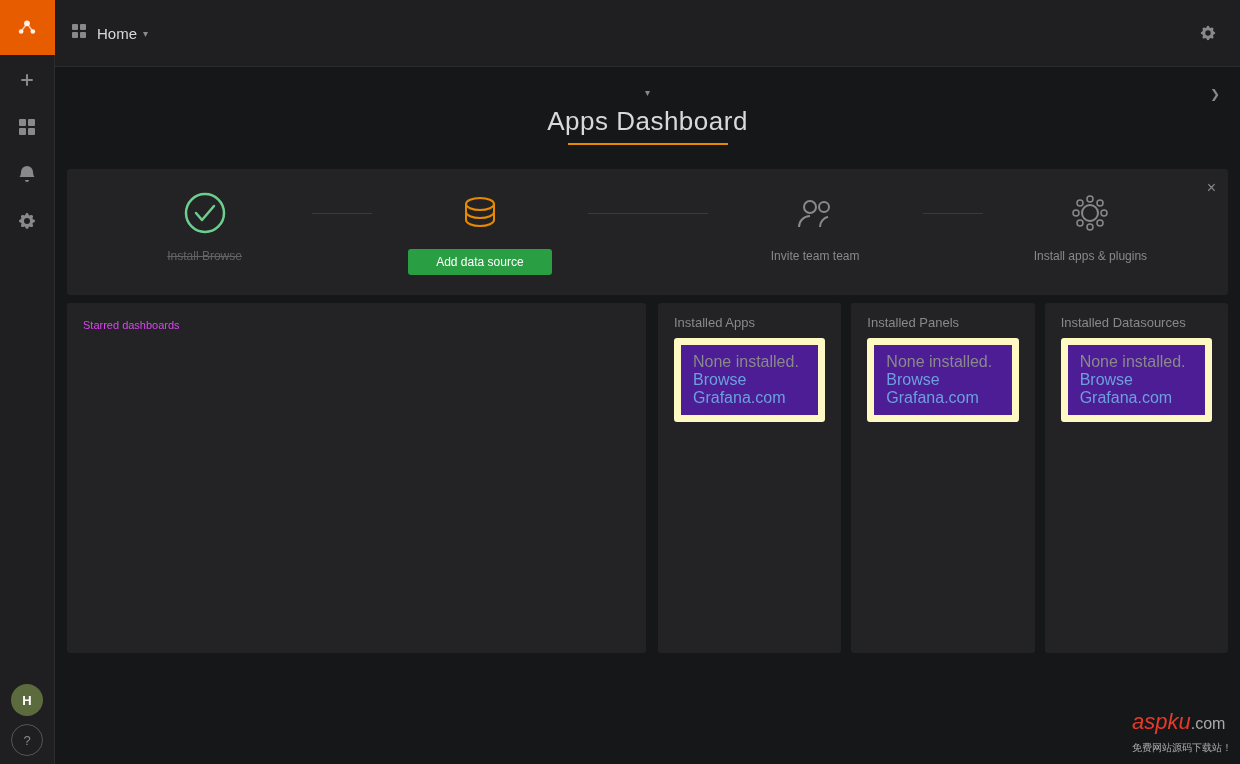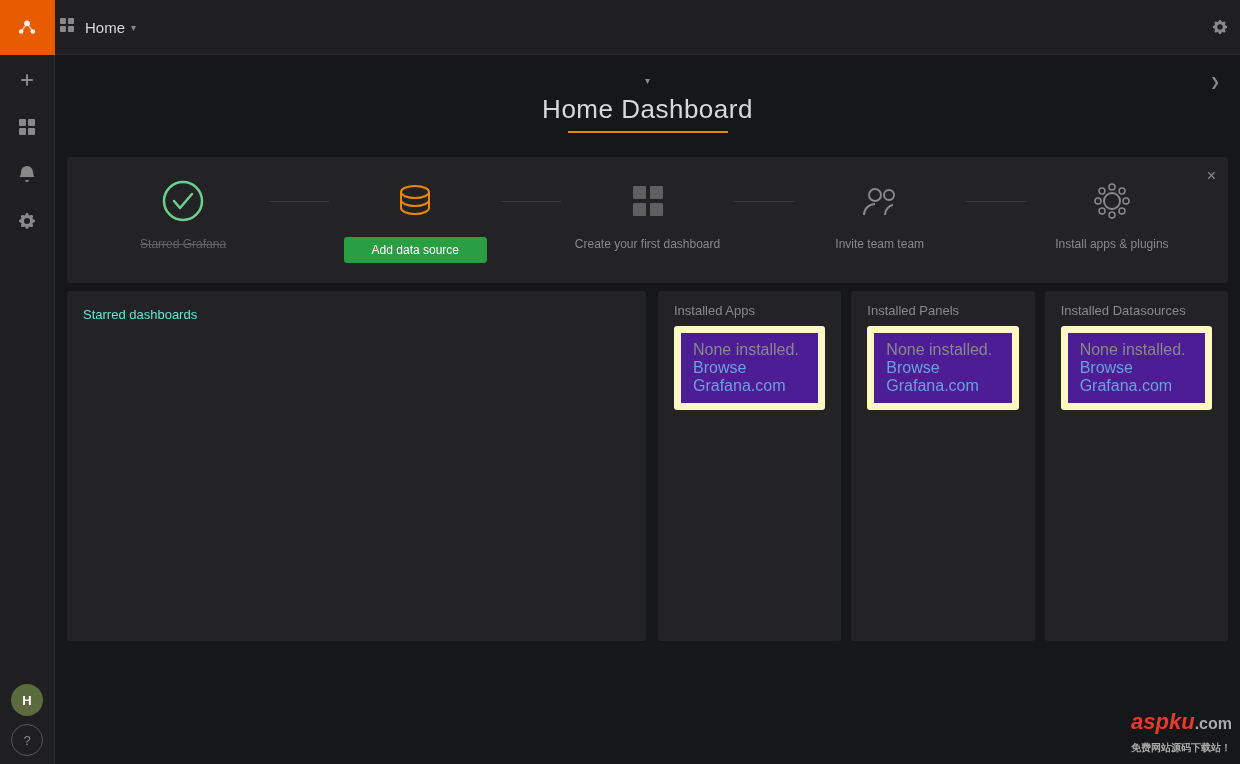--- a/index.html
+++ b/index.html
@@ -72,25 +72,25 @@
     .main {
       flex: 1;
       display: flex;
       flex-direction: column;
       height: 764px;
       overflow: hidden;
     }
 
     
     .topbar {
-      height: 55px;
+      height: 67px;
       background: #1f1f22;
       display: flex;
       align-items: center;
-      padding: 0 4px;
+      padding: 0 16px;
       border-bottom: 1px solid #2c2c2e;
       flex-shrink: 0;
     }
     .topbar-grid-icon {
       margin-right: 10px;
       color: #898989;
       cursor: pointer;
     }
     .topbar-title {
       color: #d8d9da;
@@ -229,22 +229,22 @@
 
     
     .dashboards-panel {
       flex: 1;
       background: #232326;
       border-radius: 3px;
       padding: 16px;
       min-height: 350px;
     }
     .panel-section-title {
-      font-size: 13px;
-      color: #5eead4;
+      font-size: 11px;
+      color: #d946ef;
       margin-bottom: 10px;
       cursor: pointer;
     }
 
     
     .installed-panel {
       width: 570px;
       flex-shrink: 0;
       display: flex;
       flex-direction: row;
@@ -273,21 +273,21 @@
       text-decoration: none;
     }
 
     
     .watermark {
       position: fixed;
       bottom: 8px;
       right: 8px;
       font-size: 18px;
       color: #e8392a;
-      font-weight: bold;
+      font-weight: normal;
       pointer-events: none;
       z-index: 999;
     }
     .watermark span { color: #aaa; font-size: 11px; }
 
     
     .content::-webkit-scrollbar { width: 6px; }
     .content::-webkit-scrollbar-track { background: #1f1f22; }
     .content::-webkit-scrollbar-thumb { background: #3a3a3c; border-radius: 3px; }
   </style>
@@ -356,65 +356,54 @@
       <svg width="18" height="18" viewBox="0 0 20 20" fill="#898989">
         <path fill-rule="evenodd" d="M11.49 3.17c-.38-1.56-2.6-1.56-2.98 0a1.532 1.532 0 01-2.286.948c-1.372-.836-2.942.734-2.106 2.106.54.886.061 2.042-.947 2.287-1.561.379-1.561 2.6 0 2.978a1.532 1.532 0 01.947 2.287c-.836 1.372.734 2.942 2.106 2.106a1.532 1.532 0 012.287.947c.379 1.561 2.6 1.561 2.978 0a1.533 1.533 0 012.287-.947c1.372.836 2.942-.734 2.106-2.106a1.533 1.533 0 01.947-2.287c1.561-.379 1.561-2.6 0-2.978a1.532 1.532 0 01-.947-2.287c.836-1.372-.734-2.942-2.106-2.106a1.532 1.532 0 01-2.287-.947zM10 13a3 3 0 100-6 3 3 0 000 6z" clip-rule="evenodd"></path>
       </svg>
     </div>
   </div>
 
   <div class="content">
 
     <div class="dashboard-title-area">
       <div class="dashboard-collapse-icon">▾</div>
-      <div class="dashboard-title">Home Dashboard</div>
+      <div class="dashboard-title">Apps Dashboard</div>
       <div class="dashboard-title-underline"></div>
       <div class="dashboard-right-arrow">❯</div>
     </div>
 
     <div class="getting-started-panel">
       <div class="gs-close">×</div>
       <div class="gs-steps">
 
         <div class="gs-step">
           <div class="gs-step-icon completed">
             <svg width="42" height="42" viewBox="0 0 42 42" fill="none">
               <circle cx="21" cy="21" r="19" stroke="#6ccf8e" stroke-width="2.5"></circle>
               <polyline points="12,21 18,28 30,14" stroke="#6ccf8e" stroke-width="2.5" fill="none" stroke-linecap="round" stroke-linejoin="round"></polyline>
             </svg>
           </div>
-          <div class="gs-step-label strikethrough">Starred Grafana</div>
+          <div class="gs-step-label strikethrough">Install Browse</div>
         </div>
 
         <div class="gs-divider-line"></div>
 
         <div class="gs-step">
           <div class="gs-step-icon active">
             <svg width="42" height="42" viewBox="0 0 42 42" fill="none">
               <ellipse cx="21" cy="12" rx="14" ry="6" stroke="#e88a00" stroke-width="2"></ellipse>
               <path d="M7 12v8c0 3.3 6.3 6 14 6s14-2.7 14-6v-8" stroke="#e88a00" stroke-width="2" fill="none"></path>
               <path d="M7 20v8c0 3.3 6.3 6 14 6s14-2.7 14-6v-8" stroke="#e88a00" stroke-width="2" fill="none"></path>
             </svg>
           </div>
           <button class="gs-step-btn">Add data source</button>
         </div>
 
         <div class="gs-divider-line"></div>
 
-        <div class="gs-step">
-          <div class="gs-step-icon">
-            <svg width="42" height="42" viewBox="0 0 42 42" fill="none">
-              <rect x="6" y="6" width="13" height="13" rx="1" fill="#898989" opacity="0.6"></rect>
-              <rect x="23" y="6" width="13" height="13" rx="1" fill="#898989" opacity="0.6"></rect>
-              <rect x="6" y="23" width="13" height="13" rx="1" fill="#898989" opacity="0.6"></rect>
-              <rect x="23" y="23" width="13" height="13" rx="1" fill="#898989" opacity="0.6"></rect>
-            </svg>
-          </div>
-          <div class="gs-step-label">Create your first dashboard</div>
-        </div>
 
         <div class="gs-divider-line"></div>
 
         <div class="gs-step">
           <div class="gs-step-icon">
             <svg width="42" height="42" viewBox="0 0 42 42" fill="none">
               <circle cx="16" cy="15" r="6" stroke="#898989" stroke-width="2"></circle>
               <path d="M5 35c0-6.1 4.9-11 11-11" stroke="#898989" stroke-width="2" fill="none"></path>
               <circle cx="30" cy="15" r="5" stroke="#898989" stroke-width="2"></circle>
               <path d="M26 35c0-5 3.6-9 8-10.3" stroke="#898989" stroke-width="2" fill="none"></path>

